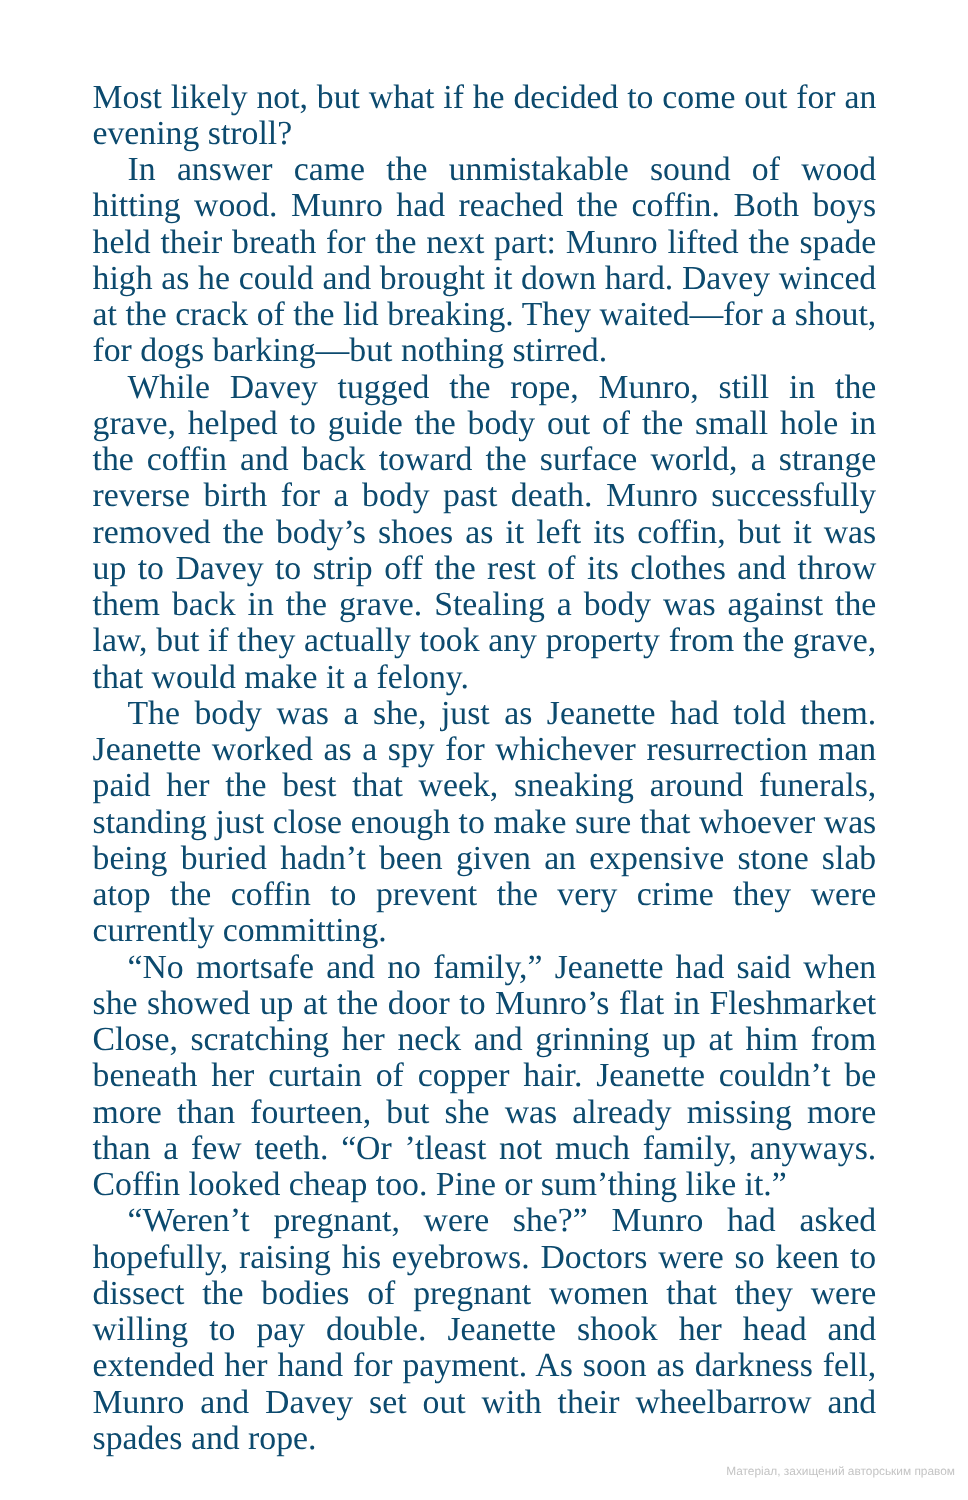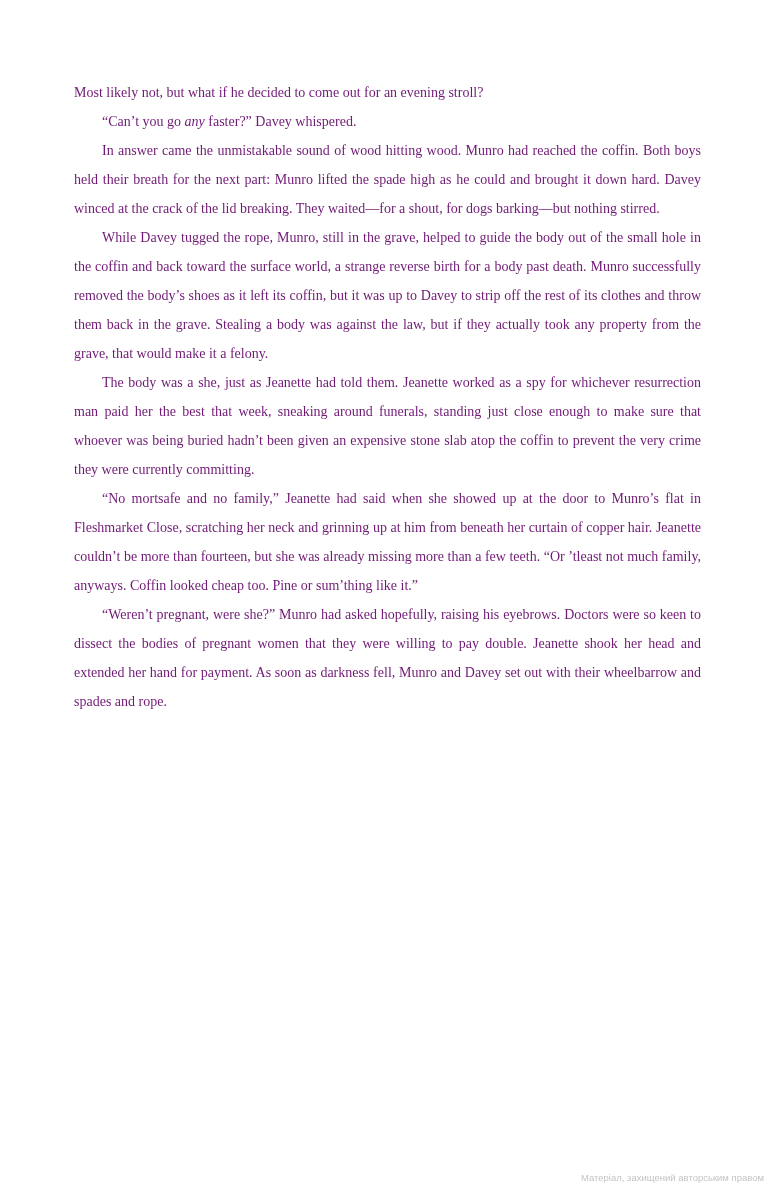--- a/index.html
+++ b/index.html
@@ -1,35 +1,34 @@
 <!DOCTYPE html>
 <html><head>
   <meta charset="utf-8">
   <style>
     html, body { margin: 0; padding: 0; background: #ffffff; }
     body { width: 774px; height: 1200px; position: relative; overflow: hidden; }
     .page {
-      position: absolute; left: 74px; top: 78px; width: 627px;
+      position: absolute; left: 74px; top: 63px; width: 627px;
       font-family: "Liberation Serif", serif;
-      font-size: 14px; line-height: 29px; color: #701a75;
+      font-size: 27px; line-height: 29px; color: #0c4a6e;
       text-align: justify;
     }
     .para { margin: 0; text-indent: 28px; }
     .para.cont { text-indent: 0; }
     .wm {
       position: absolute; right: 10px; top: 1172px;
       font-family: "Liberation Sans", sans-serif; font-size: 9.5px; color: #c4c4c4; text-align: right;
     }
   </style>
 </head>
 <body>
 
 <div class="page">
   <p class="para cont"><span>Most likely not, but what if he decided to come out for an evening stroll?</span></p>
-  <p class="para"><span>“Can’t you go </span><em>any</em><span> faster?” Davey whispered.</span></p>
   <p class="para"><span>In answer came the unmistakable sound of wood hitting wood. Munro had reached the coffin. Both boys held their breath for the next part: Munro lifted the spade high as he could and brought it down hard. Davey winced at the crack of the lid breaking. They waited—for a shout, for dogs barking—but nothing stirred.</span></p>
   <p class="para"><span>While Davey tugged the rope, Munro, still in the grave, helped to guide the body out of the small hole in the coffin and back toward the surface world, a strange reverse birth for a body past death. Munro successfully removed the body’s shoes as it left its coffin, but it was up to Davey to strip off the rest of its clothes and throw them back in the grave. Stealing a body was against the law, but if they actually took any property from the grave, that would make it a felony.</span></p>
   <p class="para"><span>The body was a she, just as Jeanette had told them. Jeanette worked as a spy for whichever resurrection man paid her the best that week, sneaking around funerals, standing just close enough to make sure that whoever was being buried hadn’t been given an expensive stone slab atop the coffin to prevent the very crime they were currently committing.</span></p>
   <p class="para"><span>“No mortsafe and no family,” Jeanette had said when she showed up at the door to Munro’s flat in Fleshmarket Close, scratching her neck and grinning up at him from beneath her curtain of copper hair. Jeanette couldn’t be more than fourteen, but she was already missing more than a few teeth. “Or ’tleast not much family, anyways. Coffin looked cheap too. Pine or sum’thing like it.”</span></p>
   <p class="para"><span>“Weren’t pregnant, were she?” Munro had asked hopefully, raising his eyebrows. Doctors were so keen to dissect the bodies of pregnant women that they were willing to pay double. Jeanette shook her head and extended her hand for payment. As soon as darkness fell, Munro and Davey set out with their wheelbarrow and spades and rope.</span></p>
 </div>
 
 <div class="wm">Матеріал, захищений авторським правом</div>
 
 </body></html>

